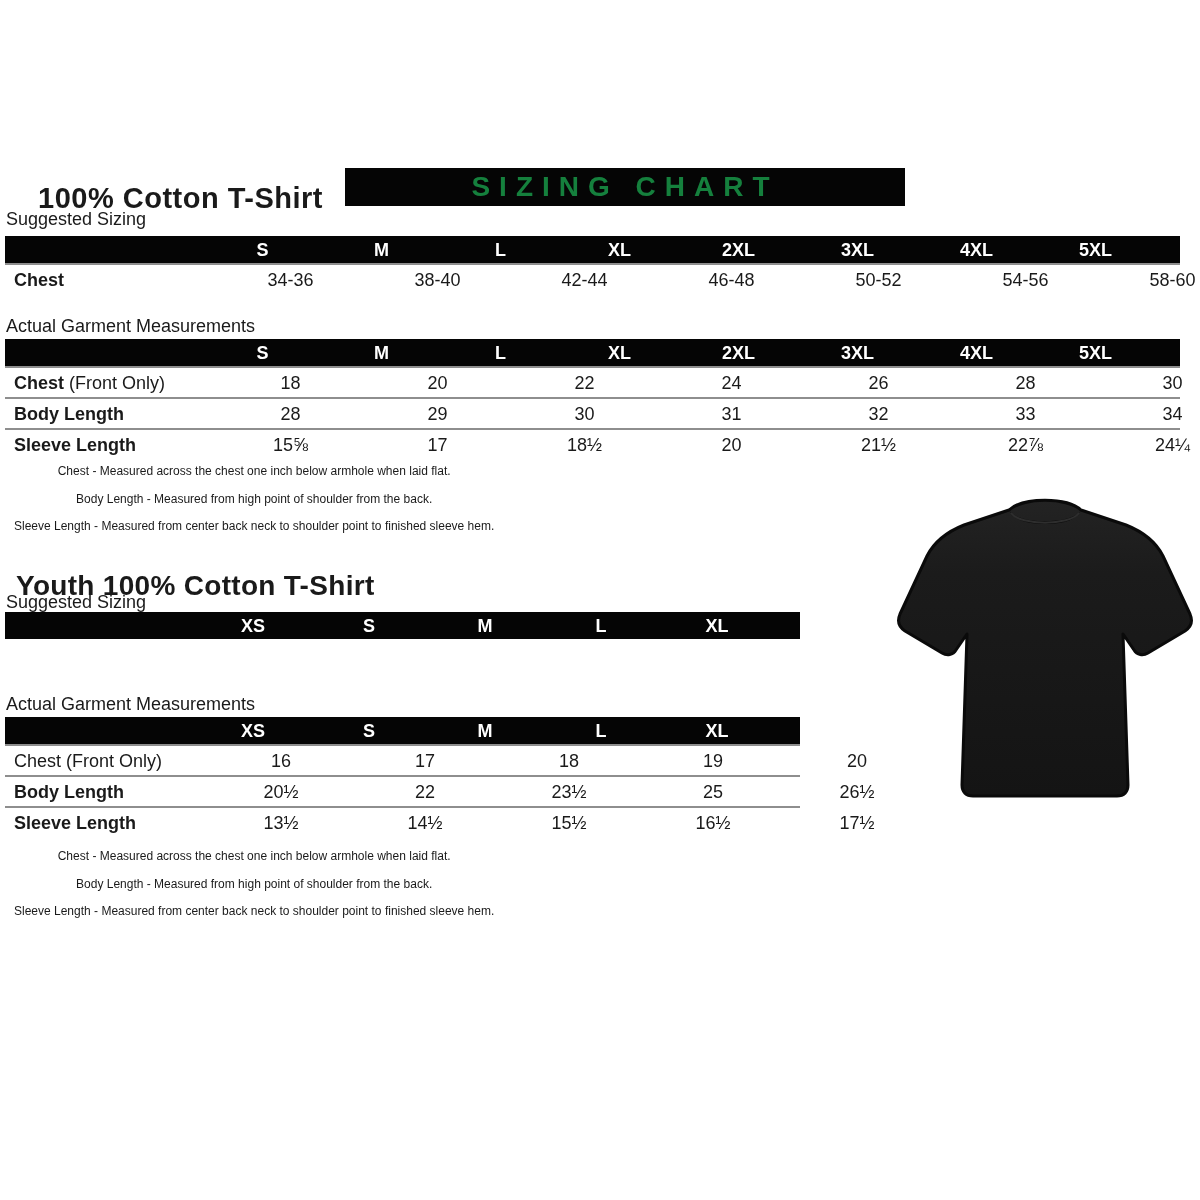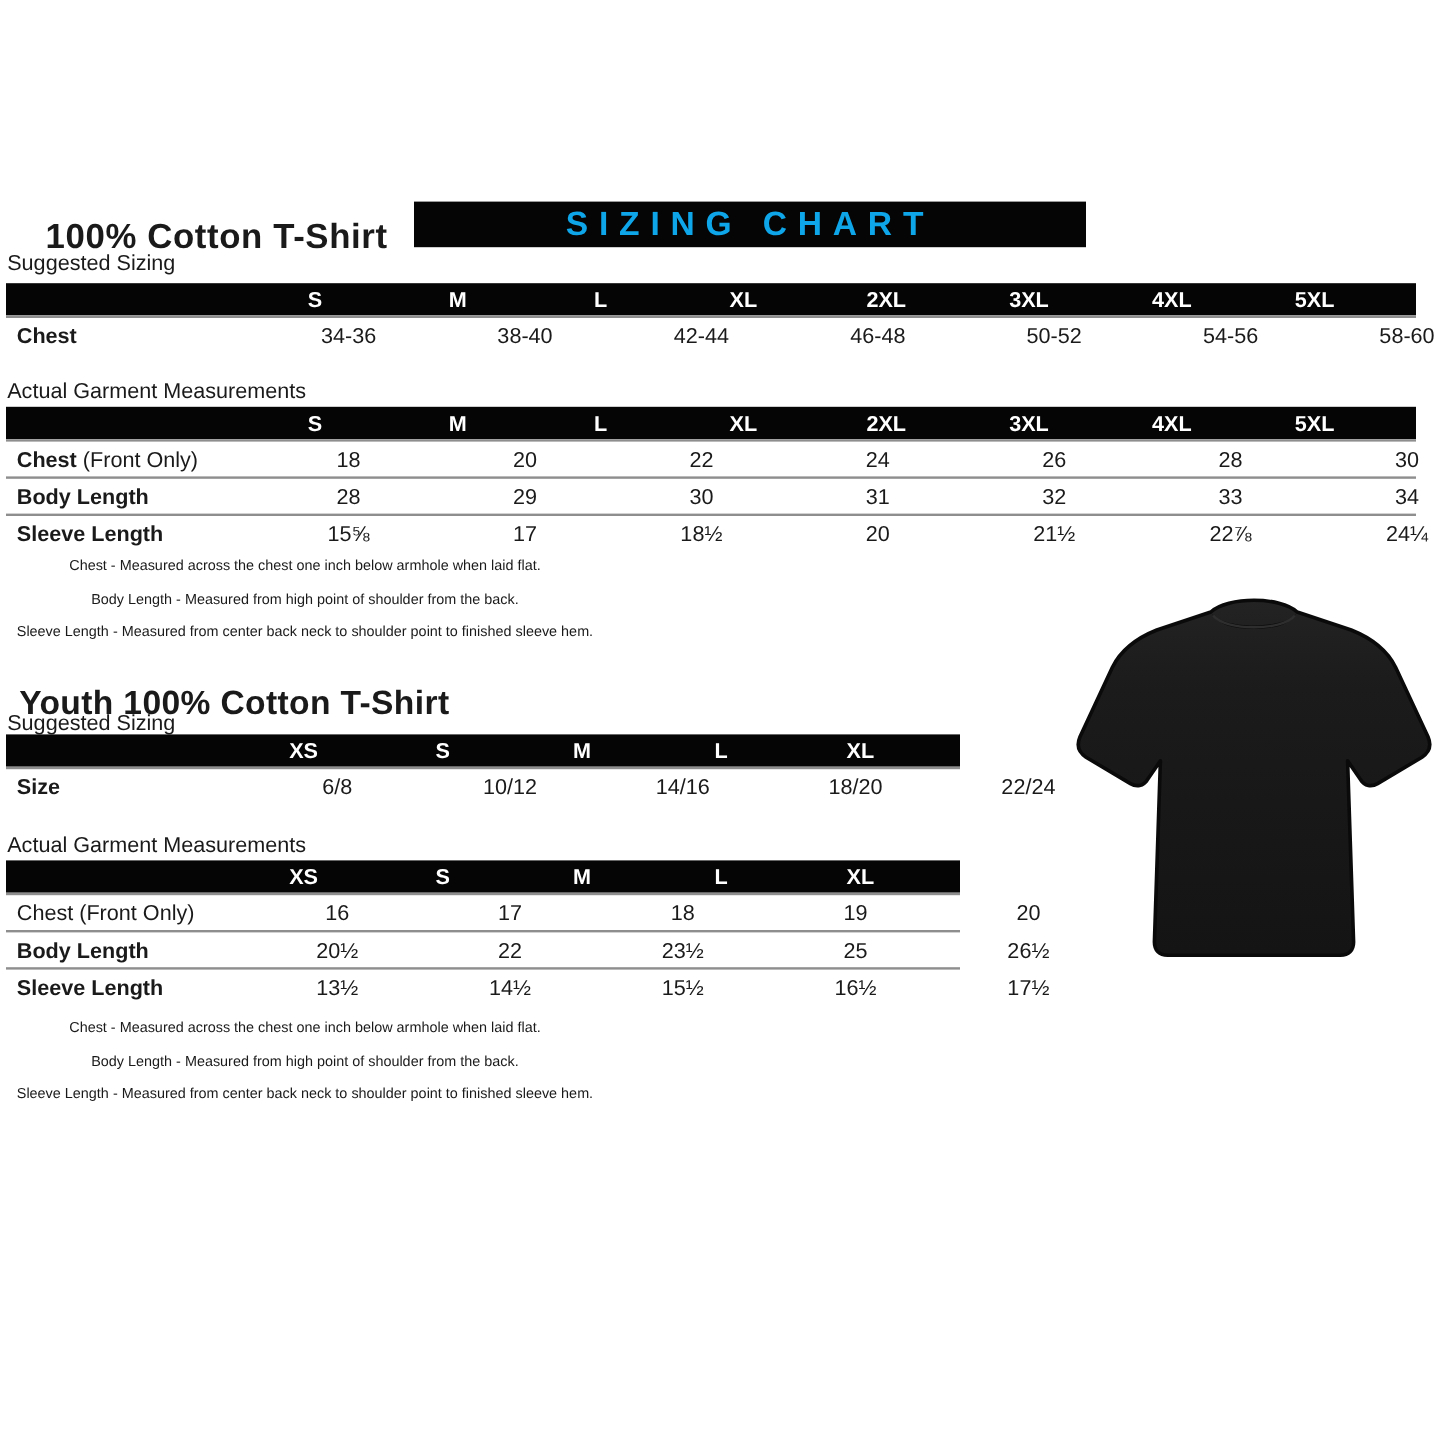--- a/index.html
+++ b/index.html
@@ -8,21 +8,21 @@
     font-family:"Liberation Sans","DejaVu Sans",sans-serif;color:#1a1a1a;
     overflow:hidden;
   }
   .abs{position:absolute;}
   
   .main-title{left:10px;top:163px;font-size:29px;font-weight:700;letter-spacing:0.5px;margin-left:28px;}
   .banner{
     left:345px;top:168px;width:560px;height:38px;background:#050505;
     display:flex;align-items:center;justify-content:center;
   }
-  .banner span{color:#0ea5e9;font-weight:700;font-size:28px;letter-spacing:9px;}
+  .banner span{color:#15803d;font-weight:700;font-size:28px;letter-spacing:9px;}
   .section-label{font-size:18px;font-weight:400;}
   .youth-title{left:16px;top:547px;font-size:28px;font-weight:700;letter-spacing:0.3px;}
   
   .sizing-table{position:absolute;}
   .t-row{display:grid;align-items:center;}
   .adult .t-row{grid-template-columns:198px repeat(8,119px);width:1175px;}
   .youth .t-row{grid-template-columns:190px repeat(5,116px);width:795px;}
   .t-head{background:#050505;height:27px;}
   .t-head .cell{color:#ffffff;font-weight:700;font-size:18px;}
   .t-data{height:29px;border-top:2px solid #8e8e8e;background:#ffffff;gap:28px;}
@@ -128,28 +128,20 @@
 
 <div class="abs section-label" style="left:6px;top:592px;">Suggested Sizing</div>
 <div class="abs sizing-table youth" style="left:5px;top:612px;">
     <div class="t-row t-head">
       <div class="cell label"></div>
       <div class="cell">XS</div>
       <div class="cell">S</div>
       <div class="cell">M</div>
       <div class="cell">L</div>
       <div class="cell">XL</div>
-    </div>
-    <div class="t-row t-data">
-      <div class="cell label"><span>Size</span></div>
-      <div class="cell">6/8</div>
-      <div class="cell">10/12</div>
-      <div class="cell">14/16</div>
-      <div class="cell">18/20</div>
-      <div class="cell">22/24</div>
     </div>
   </div>
 
 <div class="abs section-label" style="left:6px;top:694px;">Actual Garment Measurements</div>
 <div class="abs sizing-table youth" style="left:5px;top:717px;">
     <div class="t-row t-head">
       <div class="cell label"></div>
       <div class="cell">XS</div>
       <div class="cell">S</div>
       <div class="cell">M</div>

